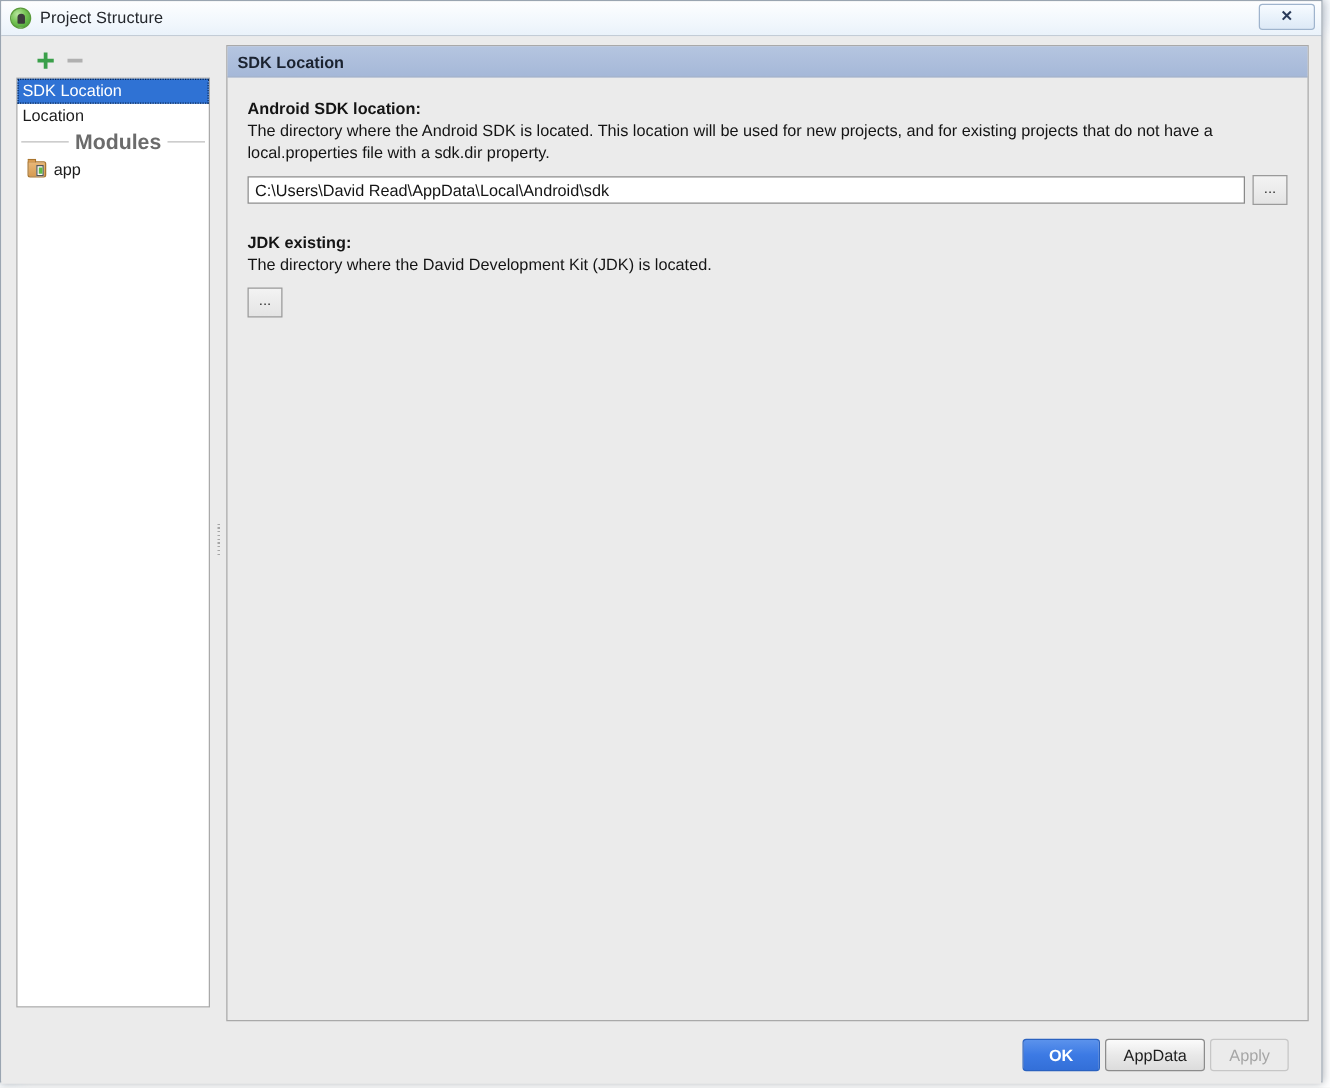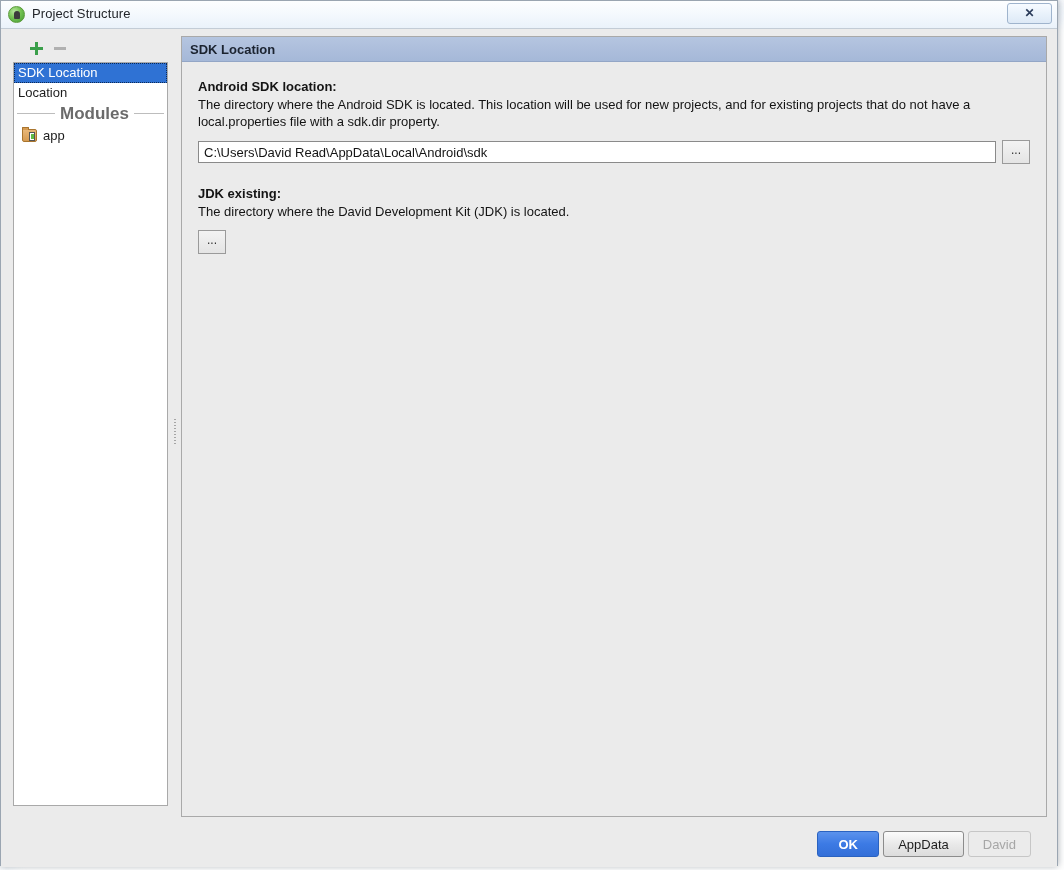--- a/index.html
+++ b/index.html
@@ -413,17 +413,17 @@
             <div class="browse-btn">...</div>
           </div>
         </div>
 
       </div>
     </div>
 
     <div id="button-bar">
       <button class="dlg-btn primary">OK</button>
       <button class="dlg-btn normal">AppData</button>
-      <button class="dlg-btn disabled" disabled="">David</button>
+      <button class="dlg-btn disabled" disabled="">Apply</button>
     </div>
 
   </div>
 </div>
 
 </body></html>

